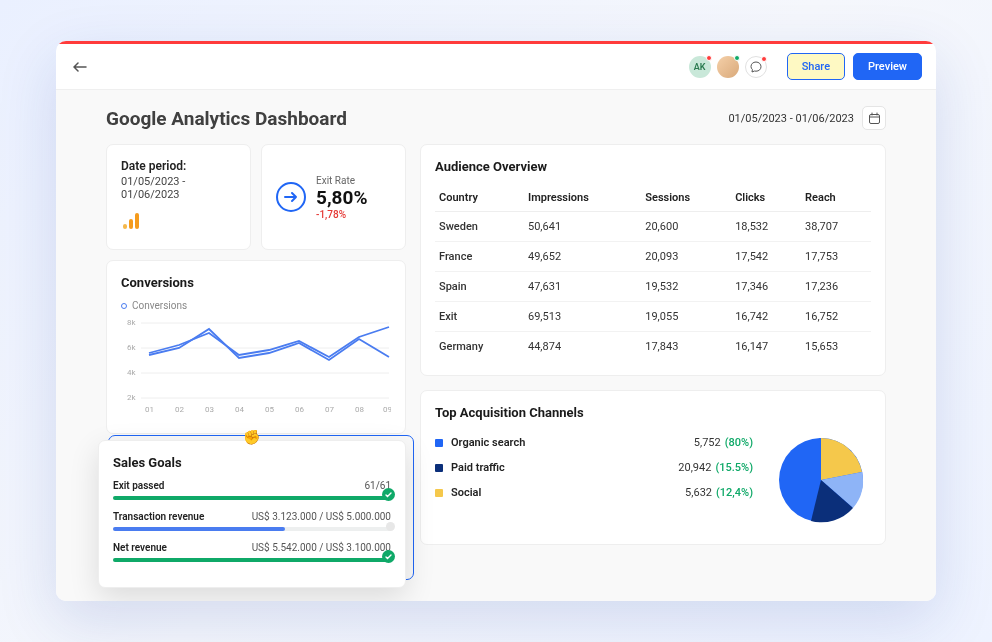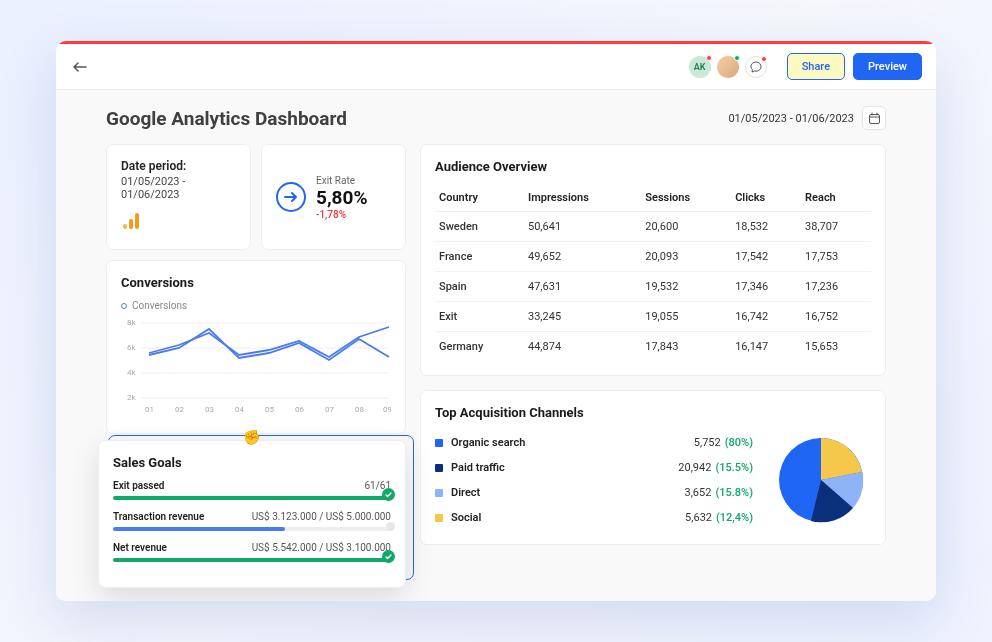--- a/index.html
+++ b/index.html
@@ -239,21 +239,21 @@
                 </tr>
                 <tr>
                   <td style="font-weight: 500;">Spain</td>
                   <td>47,631</td>
                   <td>19,532</td>
                   <td>17,346</td>
                   <td>17,236</td>
                 </tr>
                 <tr>
                   <td style="font-weight: 500;">Exit</td>
-                  <td>33,245</td>
+                  <td>69,513</td>
                   <td>19,055</td>
                   <td>16,742</td>
                   <td>16,752</td>
                 </tr>
                 <tr>
                   <td style="font-weight: 500;">Germany</td>
                   <td>44,874</td>
                   <td>17,843</td>
                   <td>16,147</td>
                   <td>15,653</td>
@@ -272,26 +272,20 @@
                   <span class="acqval">5,752</span> 
                   <span class="acqpct">(80%)</span>
                 </div>
                 <div class="acqitem">
                   <span class="sqdot" style="background:#0b2f7a"></span>
                   <span class="acqname">Paid traffic</span>
                   <span class="acqval">20,942</span> 
                   <span class="acqpct">(15.5%)</span>
                 </div>
                 <div class="acqitem">
-                  <span class="sqdot" style="background:#8eb4f7"></span>
-                  <span class="acqname">Direct</span>
-                  <span class="acqval">3,652</span> 
-                  <span class="acqpct">(15.8%)</span>
-                </div>
-                <div class="acqitem">
                   <span class="sqdot" style="background:#f5c84b"></span>
                   <span class="acqname">Social</span>
                   <span class="acqval">5,632</span> 
                   <span class="acqpct">(12,4%)</span>
                 </div>
               </div>
           <svg width="100" height="100" viewBox="0 0 100 100">
             <circle cx="50" cy="50" r="42" fill="#2066f5"></circle>
             <path d="M50 50 L50 8 A42 42 0 0 1 91 42 Z" fill="#f5c84b"></path>
             <path d="M50 50 L91 42 A42 42 0 0 1 82 78 Z" fill="#8eb4f7"></path>

